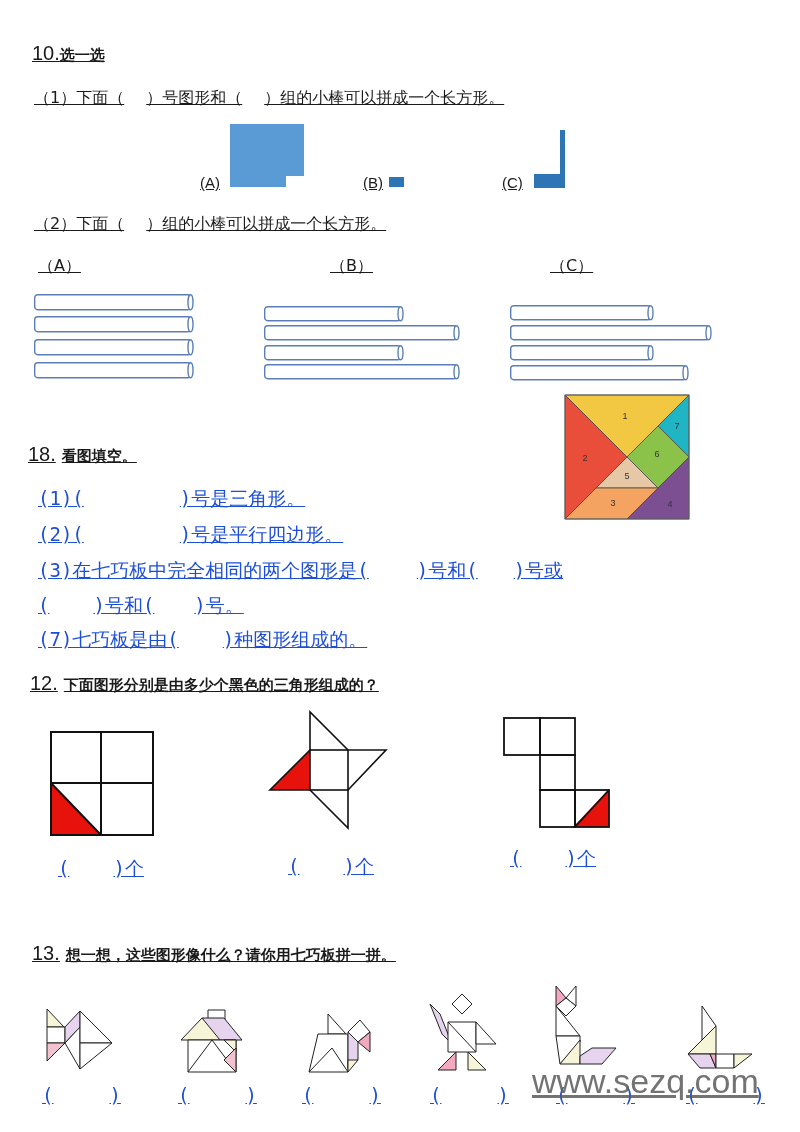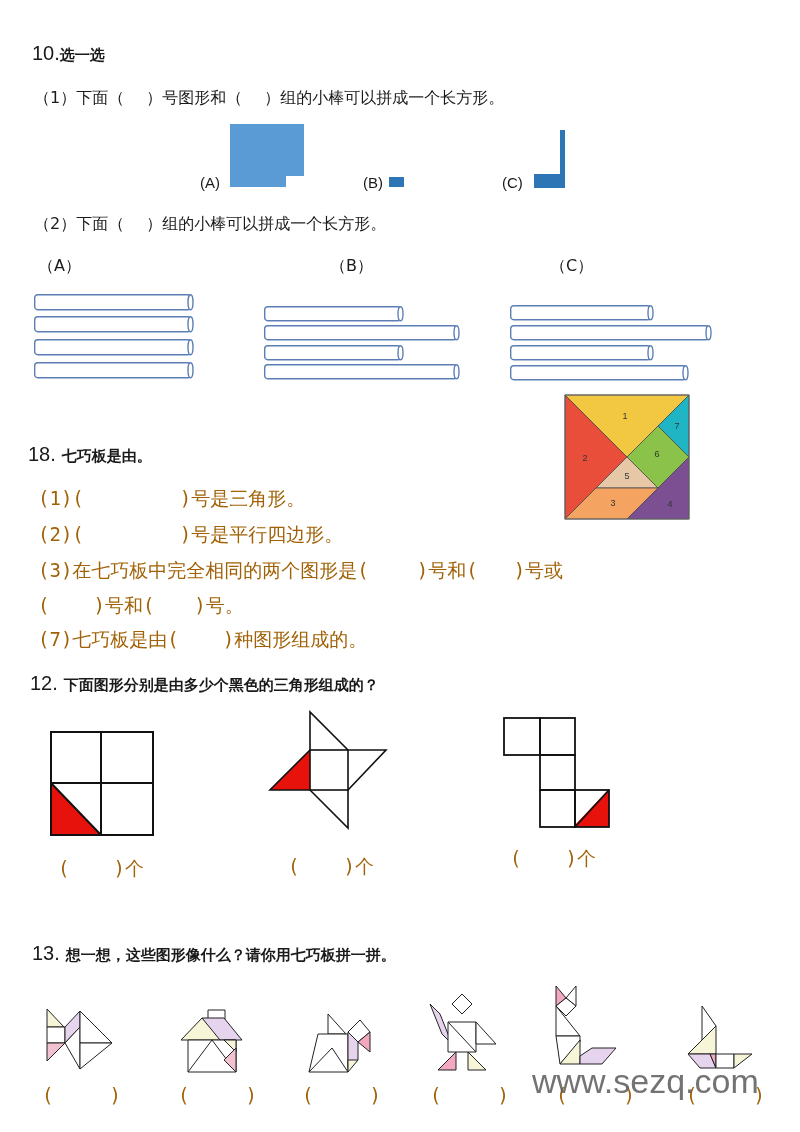--- a/index.html
+++ b/index.html
@@ -1,22 +1,22 @@
 <!DOCTYPE html>
 <html><head>
 <meta charset="utf-8">
 <style>
   html, body { margin: 0; padding: 0; background: #ffffff; }
   body { width: 800px; height: 1132px; position: relative; overflow: hidden;
          font-family: "DejaVu Sans", "Liberation Sans", sans-serif; color: #1a1a1a; }
-  .abs { position: absolute; white-space: nowrap; }
+  .abs { position: absolute; white-space: nowrap; text-decoration: underline; }
   .qnum { font-family: "Liberation Sans", sans-serif; font-size: 20px; font-weight: normal; }
   .qtitle { font-size: 15px; font-weight: bold; }
   .line { font-size: 16px; }
-  .scan { font-family: "DejaVu Sans Mono", monospace; font-size: 19px; color: #a16207; letter-spacing: 0; }
+  .scan { font-family: "DejaVu Sans Mono", monospace; font-size: 19px; color: #1d4ed8; letter-spacing: 0; }
   .label { font-size: 15px; font-family: "Liberation Sans", sans-serif; }
   .blank { display: inline-block; }
   svg { position: absolute; overflow: visible; }
   .watermark { font-family: "Liberation Sans", sans-serif; font-size: 34px; color: rgba(90,90,90,0.85); letter-spacing: 0px; }
 </style>
 </head>
 <body>
 
 <div class="abs" style="left:32px; top:42px;">
   <span class="qnum">10.</span><span class="qtitle">选一选</span>
@@ -104,21 +104,21 @@
     <text x="20" y="66">2</text>
     <text x="112" y="34">7</text>
     <text x="92" y="62">6</text>
     <text x="62" y="84">5</text>
     <text x="48" y="111">3</text>
     <text x="105" y="112">4</text>
   </g>
 </svg>
 
 <div class="abs" style="left:28px; top:443px;">
-  <span class="qnum">18.</span><span class="qtitle" style="margin-left:6px;">七巧板是由。</span>
+  <span class="qnum">18.</span><span class="qtitle" style="margin-left:6px;">看图填空。</span>
 </div>
 
 <div class="abs scan" style="left:38px; top:486px;">
   <span>(1)(</span><span class="blank" style="width:96px;"></span><span>)号是三角形。</span>
 </div>
 <div class="abs scan" style="left:38px; top:522px;">
   <span>(2)(</span><span class="blank" style="width:96px;"></span><span>)号是平行四边形。</span>
 </div>
 <div class="abs scan" style="left:38px; top:558px;">
   <span>(3)在七巧板中完全相同的两个图形是(</span><span class="blank" style="width:48px;"></span><span>)号和(</span><span class="blank" style="width:36px;"></span><span>)号或</span>

